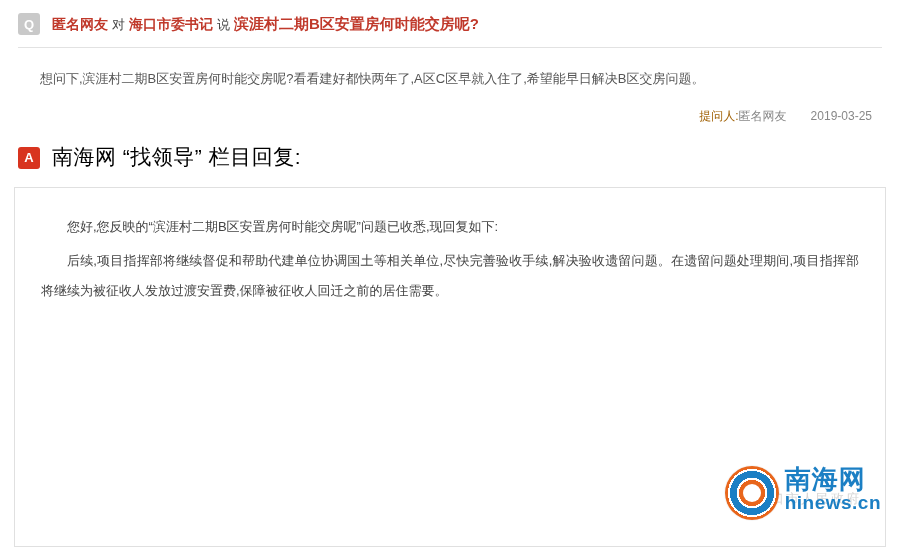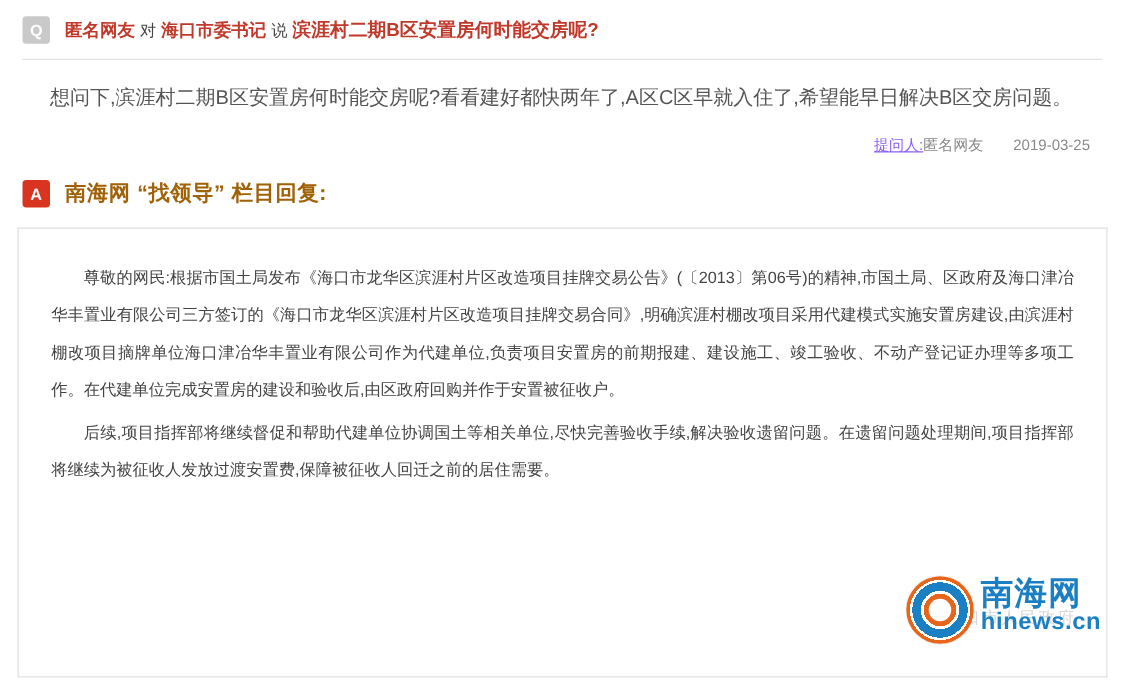--- a/index.html
+++ b/index.html
@@ -76,45 +76,45 @@
   }
 
   .divider {
     height: 1px;
     background: #e2e2e2;
     margin: 0 18px;
   }
 
   .question-body {
     padding: 18px 24px 6px 40px;
-    font-size: 16px;
+    font-size: 13px;
     line-height: 26px;
     color: #555555;
   }
   .question-meta {
     text-align: right;
     padding: 10px 28px 10px 0;
     font-size: 12px;
     color: #888888;
   }
-  .question-meta .meta-label { color: #8b5cf6; text-decoration: underline; }
+  .question-meta .meta-label { color: #a16207; }
   .question-meta .meta-name { color: #888888; }
   .question-meta .meta-date { color: #888888; margin-left: 24px; }
 
   
   .answer-header {
     display: flex;
     align-items: center;
     padding: 8px 18px 12px 18px;
   }
   .answer-title {
     margin-left: 12px;
-    font-size: 17px;
-    font-weight: bold;
-    color: #a16207;
+    font-size: 21px;
+    font-weight: normal;
+    color: #000000;
     letter-spacing: 0.5px;
   }
 
   .answer-box {
     margin: 4px 14px 0 14px;
     border: 1px solid #e0e0e0;
     background: #fff;
     min-height: 360px;
     position: relative;
     box-sizing: border-box;
@@ -210,21 +210,21 @@
     <span class="meta-label">提问人:</span><span class="meta-name">匿名网友</span><span class="meta-date">2019-03-25</span>
   </div>
 
   <div class="answer-header">
     <div class="badge badge-a">A</div>
     <div class="answer-title">南海网 “找领导” 栏目回复:</div>
   </div>
 
   <div class="answer-box">
     <div class="answer-content">
-      <p class="indent">尊敬的网民:根据市国土局发布《海口市龙华区滨涯村片区改造项目挂牌交易公告》(〔2013〕第06号)的精神,市国土局、区政府及海口津冶华丰置业有限公司三方签订的《海口市龙华区滨涯村片区改造项目挂牌交易合同》,明确滨涯村棚改项目采用代建模式实施安置房建设,由滨涯村棚改项目摘牌单位海口津冶华丰置业有限公司作为代建单位,负责项目安置房的前期报建、建设施工、竣工验收、不动产登记证办理等多项工作。在代建单位完成安置房的建设和验收后,由区政府回购并作于安置被征收户。</p>
+      <p class="indent">您好,您反映的“滨涯村二期B区安置房何时能交房呢”问题已收悉,现回复如下:</p>
       <p class="indent">后续,项目指挥部将继续督促和帮助代建单位协调国土等相关单位,尽快完善验收手续,解决验收遗留问题。在遗留问题处理期间,项目指挥部将继续为被征收人发放过渡安置费,保障被征收人回迁之前的居住需要。</p>
     </div>
 
     <div class="gov-watermark">海口市人民政府</div>
 
     <div class="logo-wrap">
       <div class="logo-mark"></div>
       <div class="logo-text">
         <div class="logo-cn">南海网</div>
         <div class="logo-en">hinews.cn</div>

